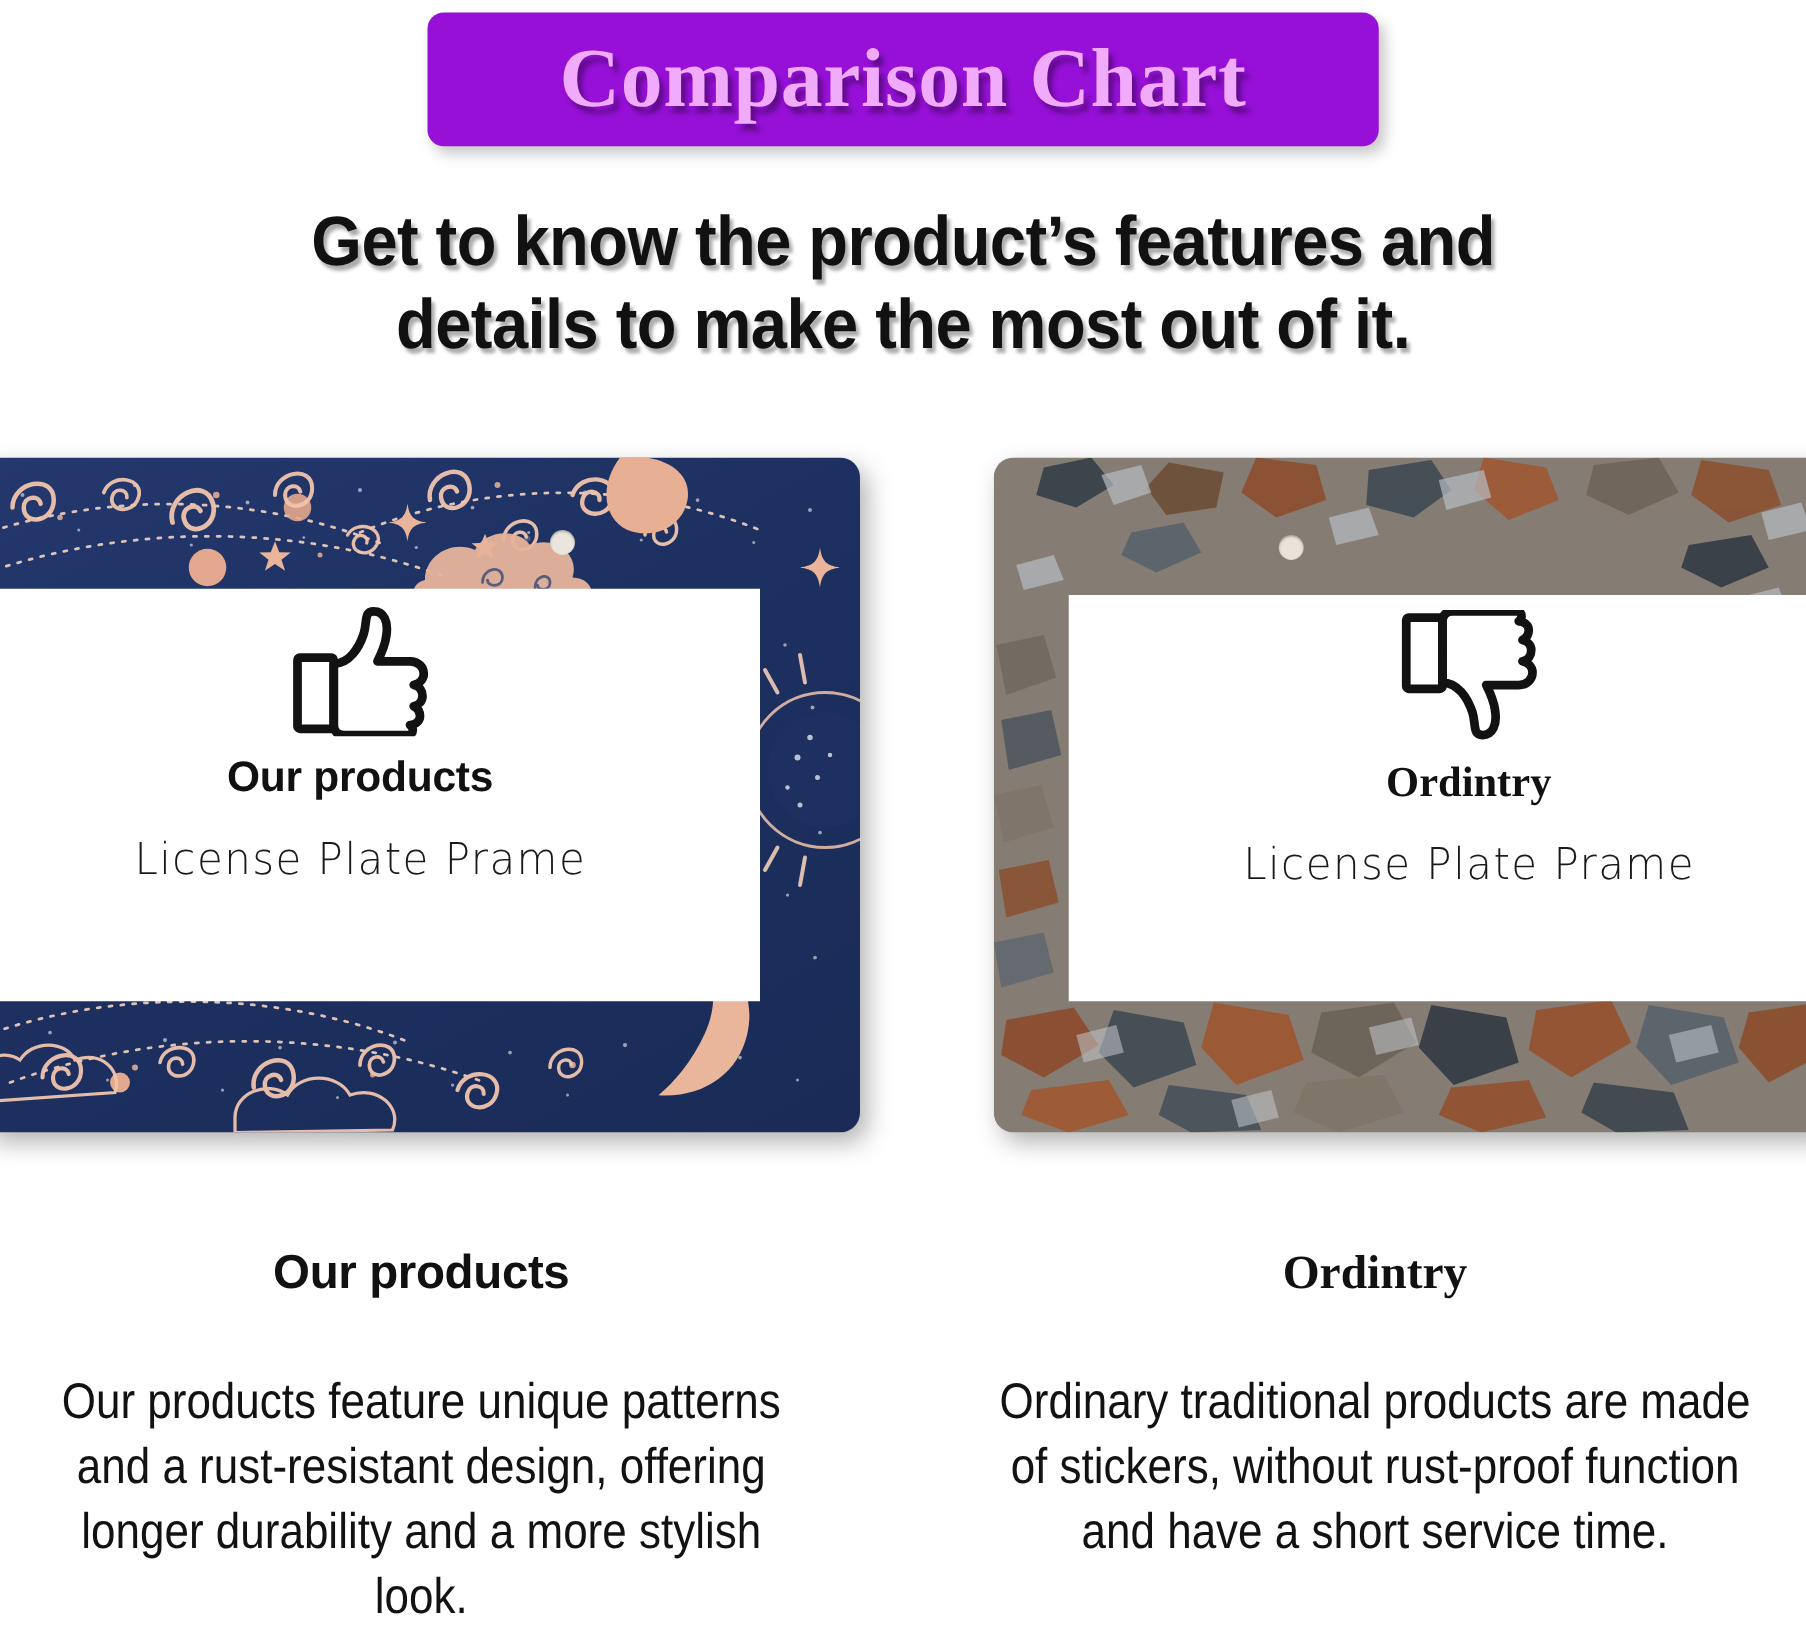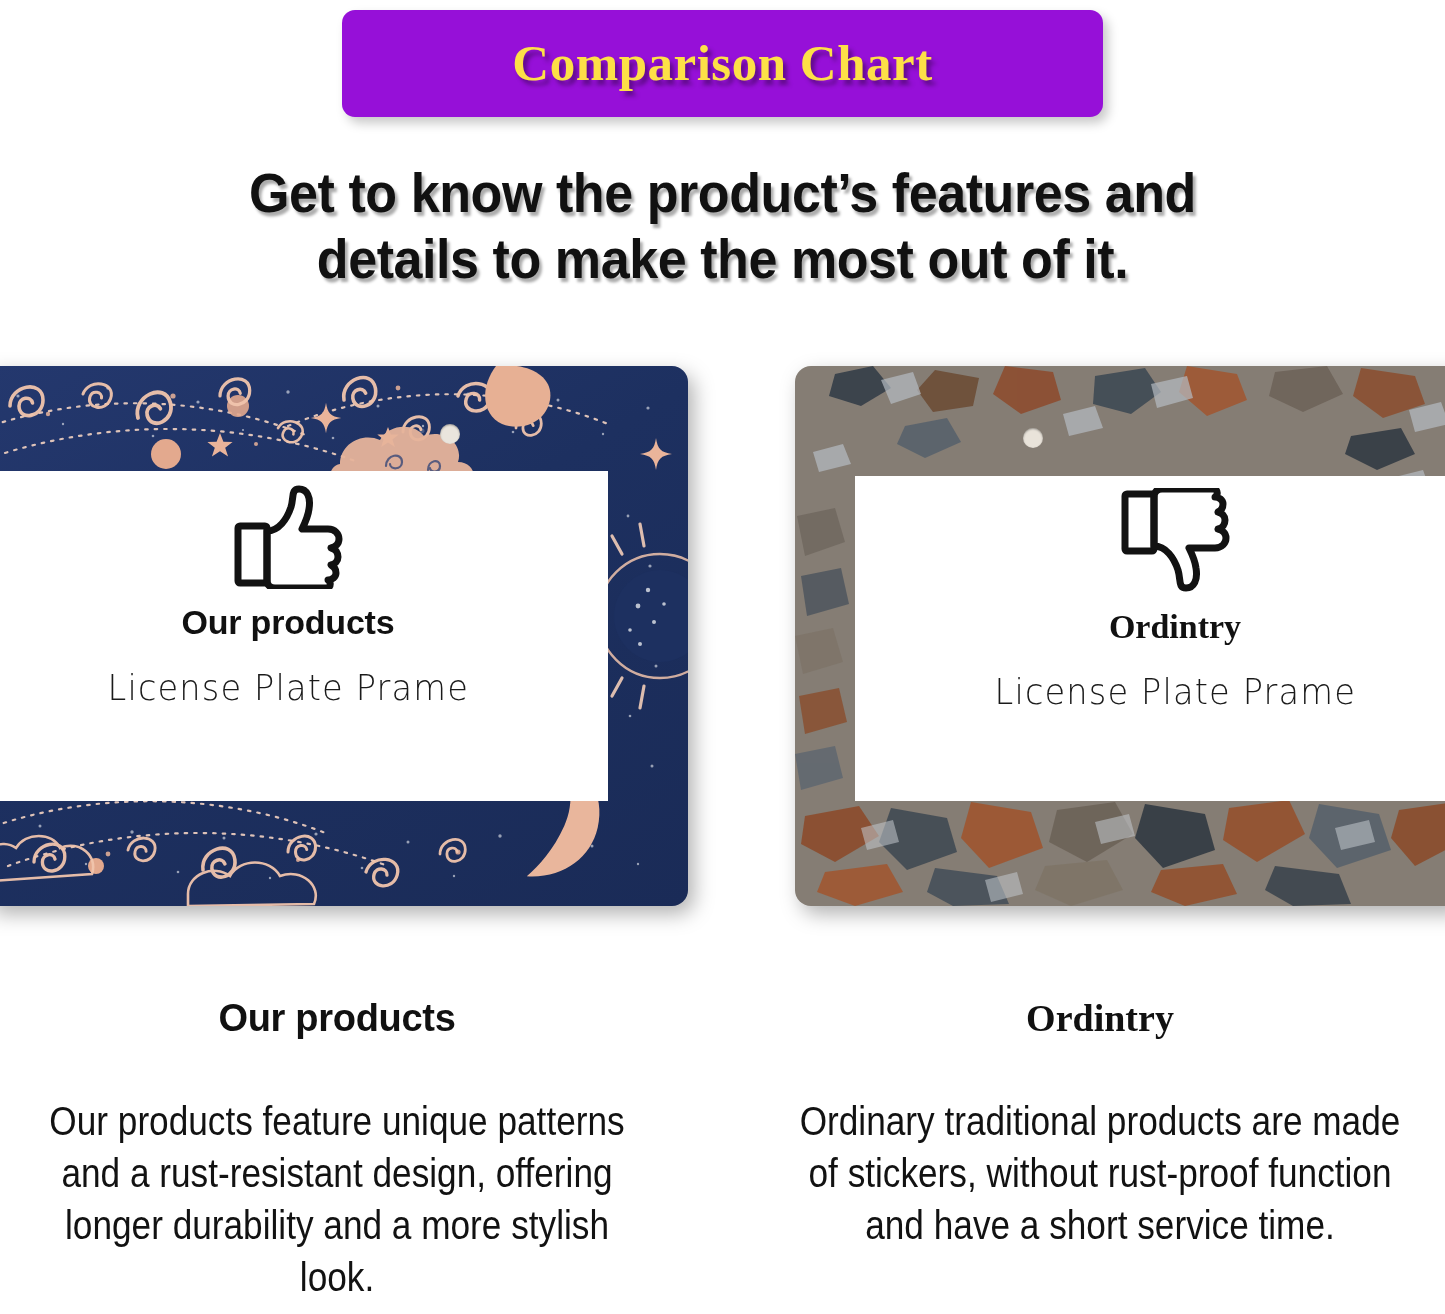--- a/index.html
+++ b/index.html
@@ -29,23 +29,23 @@
     background: #9610d8;
     border-radius: 13px;
     box-shadow: 5px 6px 11px rgba(0,0,0,0.22);
     display: flex;
     align-items: center;
     justify-content: center;
   }
   #title-text {
     font-family: "Liberation Serif", serif;
     font-weight: 700;
-    font-size: 51px;
+    font-size: 67px;
     line-height: 1;
-    color: #fde047;
+    color: #f0abfc;
     letter-spacing: 0.5px;
     text-shadow: 4px 5px 4px rgba(0,0,0,0.35);
     white-space: nowrap;
   }
 
   
   #subheading {
     position: absolute;
     left: 0;
     top: 160px;

